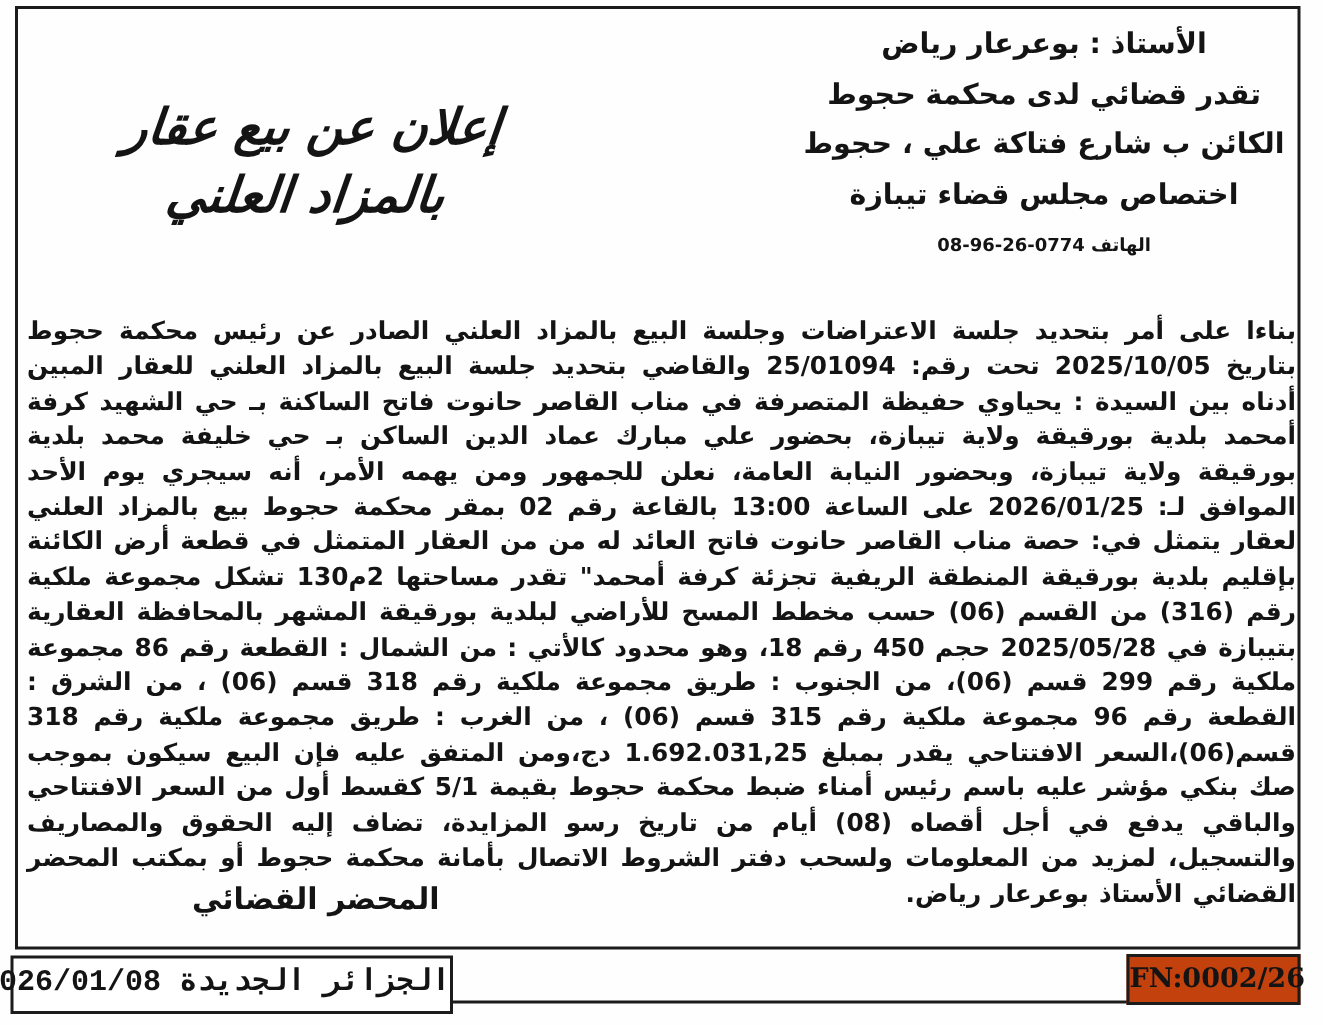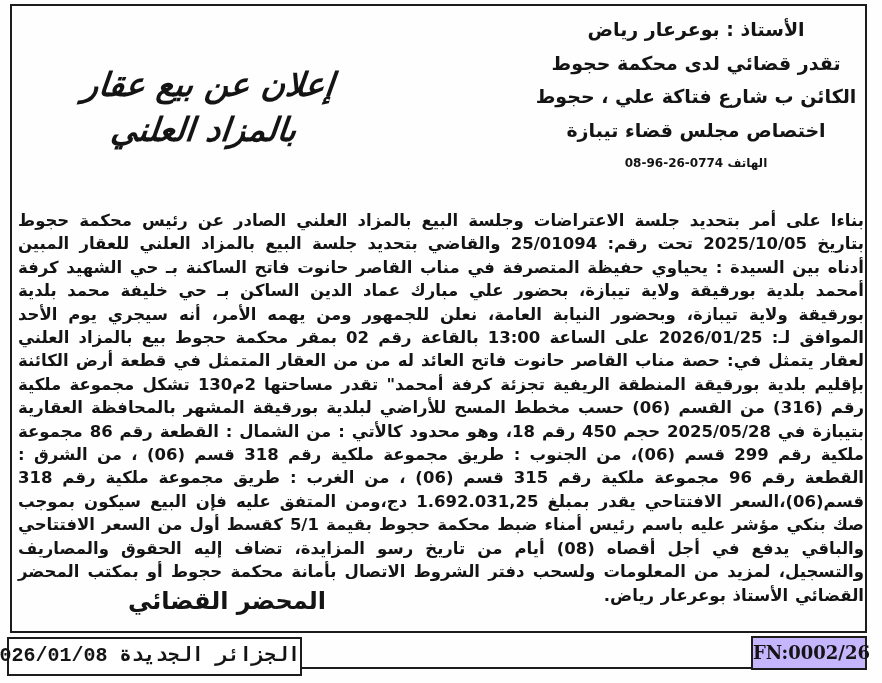--- a/index.html
+++ b/index.html
@@ -39,40 +39,40 @@
     position: absolute; top: 209px; left: 18px; width: 846px;
     direction: rtl; unicode-bidi: plaintext;
     text-align: justify;
     font-weight: bold; font-size: 16.5px; line-height: 23.4px;
     word-spacing: 1px;
   }
 
   .signature {
     position: absolute; top: 587px; left: 128px;
     direction: rtl;
-    font-weight: bold; font-size: 24px;
+    font-weight: bold; font-size: 20px;
   }
 
   .footer-rule {
     position: absolute; top: 667px; left: 301px; width: 451px; height: 2px;
     background: #1c1c1c;
   }
 
   .newspaper-box {
     position: absolute; left: 7px; top: 637px; width: 295px; height: 39px;
     border: 2px solid #1c1c1c; box-sizing: border-box; background: #ffffff;
     direction: rtl; text-align: center;
     font-family: Liberation Mono, monospace;
     font-weight: bold; font-size: 20px; line-height: 34px;
     white-space: nowrap;
   }
 
   .reference-box {
     position: absolute; left: 751px; top: 636px; width: 116px; height: 34px;
-    border: 2px solid #1c1c1c; box-sizing: border-box; background: #c4b5fd;
+    border: 2px solid #1c1c1c; box-sizing: border-box; background: #c2410c;
     text-align: center;
     font-family: "DejaVu Serif", "Liberation Serif", serif;
     font-weight: bold; font-size: 18px; line-height: 29px;
   }
 </style>
 </head>
 <body>
 
 <div class="page">
 

